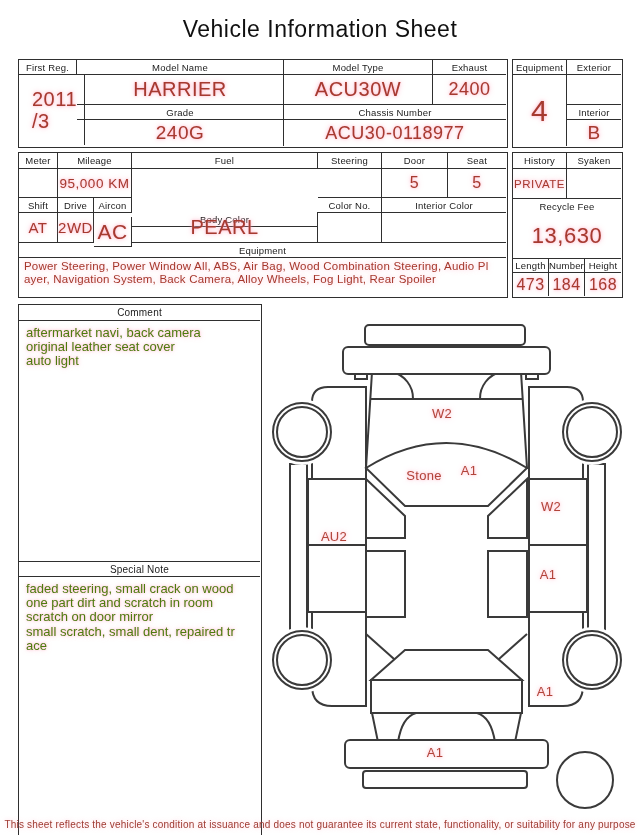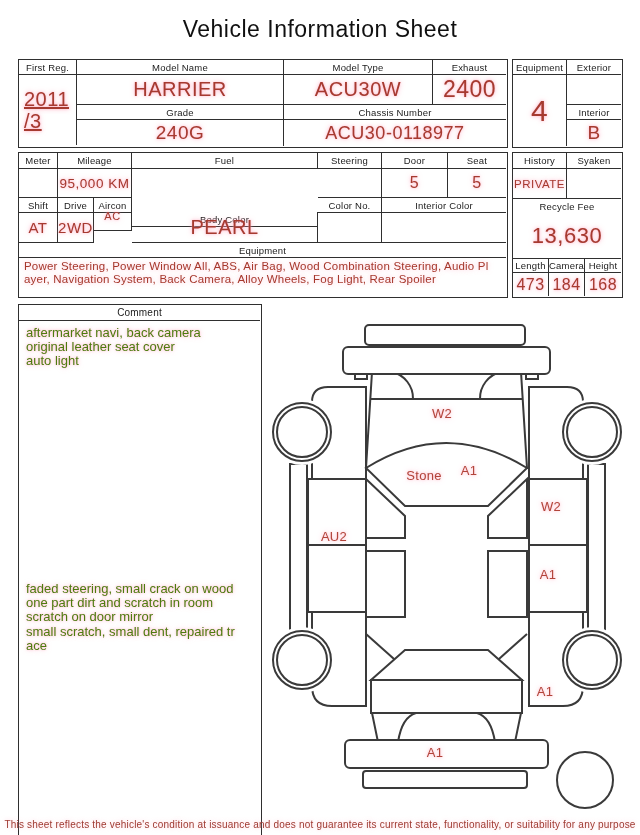--- a/index.html
+++ b/index.html
@@ -32,30 +32,30 @@
 </style>
 </head>
 <body>
 
 <div class="sheet">
 
   <div class="title">Vehicle Information Sheet</div>
 
   <div class="abs box" style="left:18px;top:59px;width:490px;height:89px;">
     <div class="abs hdr bR bB" style="left:0;top:0;width:58px;height:15px;">First Reg.</div>
-    <div class="abs val bR" style="left:0;top:15px;width:58px;height:70px;flex-direction:column;align-items:flex-start;padding-left:5px;font-size:20px;line-height:22px;text-decoration:underline;">
+    <div class="abs val bR" style="left:8px;top:15px;width:58px;height:70px;flex-direction:column;align-items:flex-start;padding-left:5px;font-size:20px;line-height:22px;">
       <div>2011</div>
       <div>/3</div>
     </div>
     <div class="abs hdr bR bB" style="left:58px;top:0;width:207px;height:15px;">Model Name</div>
     <div class="abs val bR bB" style="left:58px;top:15px;width:207px;height:30px;font-size:20px;text-align:center;">HARRIER</div>
     <div class="abs hdr bR bB" style="left:265px;top:0;width:149px;height:15px;">Model Type</div>
     <div class="abs val bR bB" style="left:265px;top:15px;width:149px;height:30px;font-size:20px;">ACU30W</div>
     <div class="abs hdr bB" style="left:414px;top:0;width:73px;height:15px;">Exhaust</div>
-    <div class="abs val bB" style="left:414px;top:15px;width:73px;height:30px;font-size:23px;">2400</div>
+    <div class="abs val bB" style="left:414px;top:15px;width:73px;height:30px;font-size:18px;">2400</div>
     <div class="abs hdr bR bB" style="left:58px;top:45px;width:207px;height:15px;">Grade</div>
     <div class="abs val bR" style="left:58px;top:60px;width:207px;height:26px;font-size:19px;">240G</div>
     <div class="abs hdr bB" style="left:265px;top:45px;width:222px;height:15px;">Chassis Number</div>
     <div class="abs val" style="left:265px;top:60px;width:222px;height:26px;font-size:18px;">ACU30-0118977</div>
   </div>
 
   <div class="abs box" style="left:512px;top:59px;width:111px;height:89px;">
     <div class="abs hdr bR bB" style="left:0;top:0;width:54px;height:15px;">Equipment</div>
     <div class="abs val bR" style="left:0;top:15px;width:54px;height:71px;font-size:30px;">4</div>
     <div class="abs hdr bB" style="left:54px;top:0;width:54px;height:15px;">Exterior</div>
@@ -80,54 +80,55 @@
 
     <div class="abs hdr bR bB" style="left:0;top:45px;width:39px;height:15px;">Shift</div>
     <div class="abs hdr bR bB" style="left:39px;top:45px;width:36px;height:15px;">Drive</div>
     <div class="abs hdr bR bB" style="left:75px;top:45px;width:38px;height:15px;">Aircon</div>
     <div class="abs hdr bR bB" style="left:113px;top:45px;width:186px;height:15px;margin-top:14px;">Body Color</div>
     <div class="abs hdr bR bB" style="left:299px;top:45px;width:64px;height:15px;">Color No.</div>
     <div class="abs hdr bB" style="left:363px;top:45px;width:124px;height:15px;text-align:center;">Interior Color</div>
 
     <div class="abs val bR bB" style="left:0;top:60px;width:39px;height:30px;font-size:15px;">AT</div>
     <div class="abs val bR bB" style="left:39px;top:60px;width:36px;height:30px;font-size:15px;">2WD</div>
-    <div class="abs val bR bB" style="left:75px;top:48px;width:38px;height:30px;font-size:11px;">AC</div>
+    <div class="abs val bR bB" style="left:75px;top:64px;width:38px;height:30px;font-size:21px;">AC</div>
     <div class="abs val bR bB" style="left:113px;top:60px;width:186px;height:30px;font-size:20px;">PEARL</div>
     <div class="abs val bR bB" style="left:299px;top:60px;width:64px;height:30px;"></div>
     <div class="abs val bB" style="left:363px;top:60px;width:124px;height:30px;"></div>
 
     <div class="abs hdr bB" style="left:0;top:90px;width:487px;height:15px;">Equipment</div>
     <div class="abs equip" style="left:0;top:105px;width:487px;height:38px;">
       <div>Power Steering, Power Window All, ABS, Air Bag, Wood Combination Steering, Audio Pl</div>
       <div>ayer, Navigation System, Back Camera, Alloy Wheels, Fog Light, Rear Spoiler</div>
     </div>
   </div>
 
   <div class="abs box" style="left:512px;top:152px;width:111px;height:146px;">
     <div class="abs hdr bR bB" style="left:0;top:0;width:54px;height:16px;">History</div>
     <div class="abs hdr bB" style="left:54px;top:0;width:54px;height:16px;">Syaken</div>
     <div class="abs val bR bB" style="left:0;top:16px;width:54px;height:30px;font-size:11.5px;">PRIVATE</div>
     <div class="abs val bB" style="left:54px;top:16px;width:54px;height:30px;"></div>
     <div class="abs hdr" style="left:0;top:46px;width:108px;height:15px;">Recycle Fee</div>
     <div class="abs val" style="left:0;top:61px;width:108px;height:44px;font-size:22px;">13,630</div>
     <div class="abs hdr bT bR bB" style="left:0;top:105px;width:36px;height:15px;">Length</div>
-    <div class="abs hdr bT bR bB" style="left:36px;top:105px;width:36px;height:15px;">Camera</div>
+    <div class="abs hdr bT bR bB" style="left:36px;top:105px;width:36px;height:15px;">Number</div>
     <div class="abs hdr bT bB" style="left:72px;top:105px;width:36px;height:15px;">Height</div>
     <div class="abs val bR" style="left:0;top:120px;width:36px;height:23px;font-size:16px;">473</div>
     <div class="abs val bR" style="left:36px;top:120px;width:36px;height:23px;font-size:16px;">184</div>
     <div class="abs val" style="left:72px;top:120px;width:36px;height:23px;font-size:16px;">168</div>
   </div>
 
   <div class="abs box" style="left:18px;top:304px;width:244px;height:656px;text-decoration:underline;">
     <div class="abs hdr bB" style="left:0;top:0;width:241px;height:16px;font-size:10px;">Comment</div>
     <div class="abs redblock" style="left:0;top:16px;width:241px;height:238px;padding:5px 7px;">
       <div>aftermarket navi, back camera</div>
       <div>original leather seat cover</div>
       <div>auto light</div>
     </div>
+    <div class="abs hdr bT bB" style="left:0;top:256px;width:241px;height:16px;font-size:10px;">Special Note</div>
     <div class="abs redblock" style="left:0;top:272px;width:241px;height:228px;padding:5px 7px;">
       <div>faded steering, small crack on wood</div>
       <div>one part dirt and scratch in room</div>
       <div>scratch on door mirror</div>
       <div>small scratch, small dent, repaired tr</div>
       <div>ace</div>
     </div>
   </div>
 
   <div class="abs" style="left:270px;top:316px;width:355px;height:495px;">

